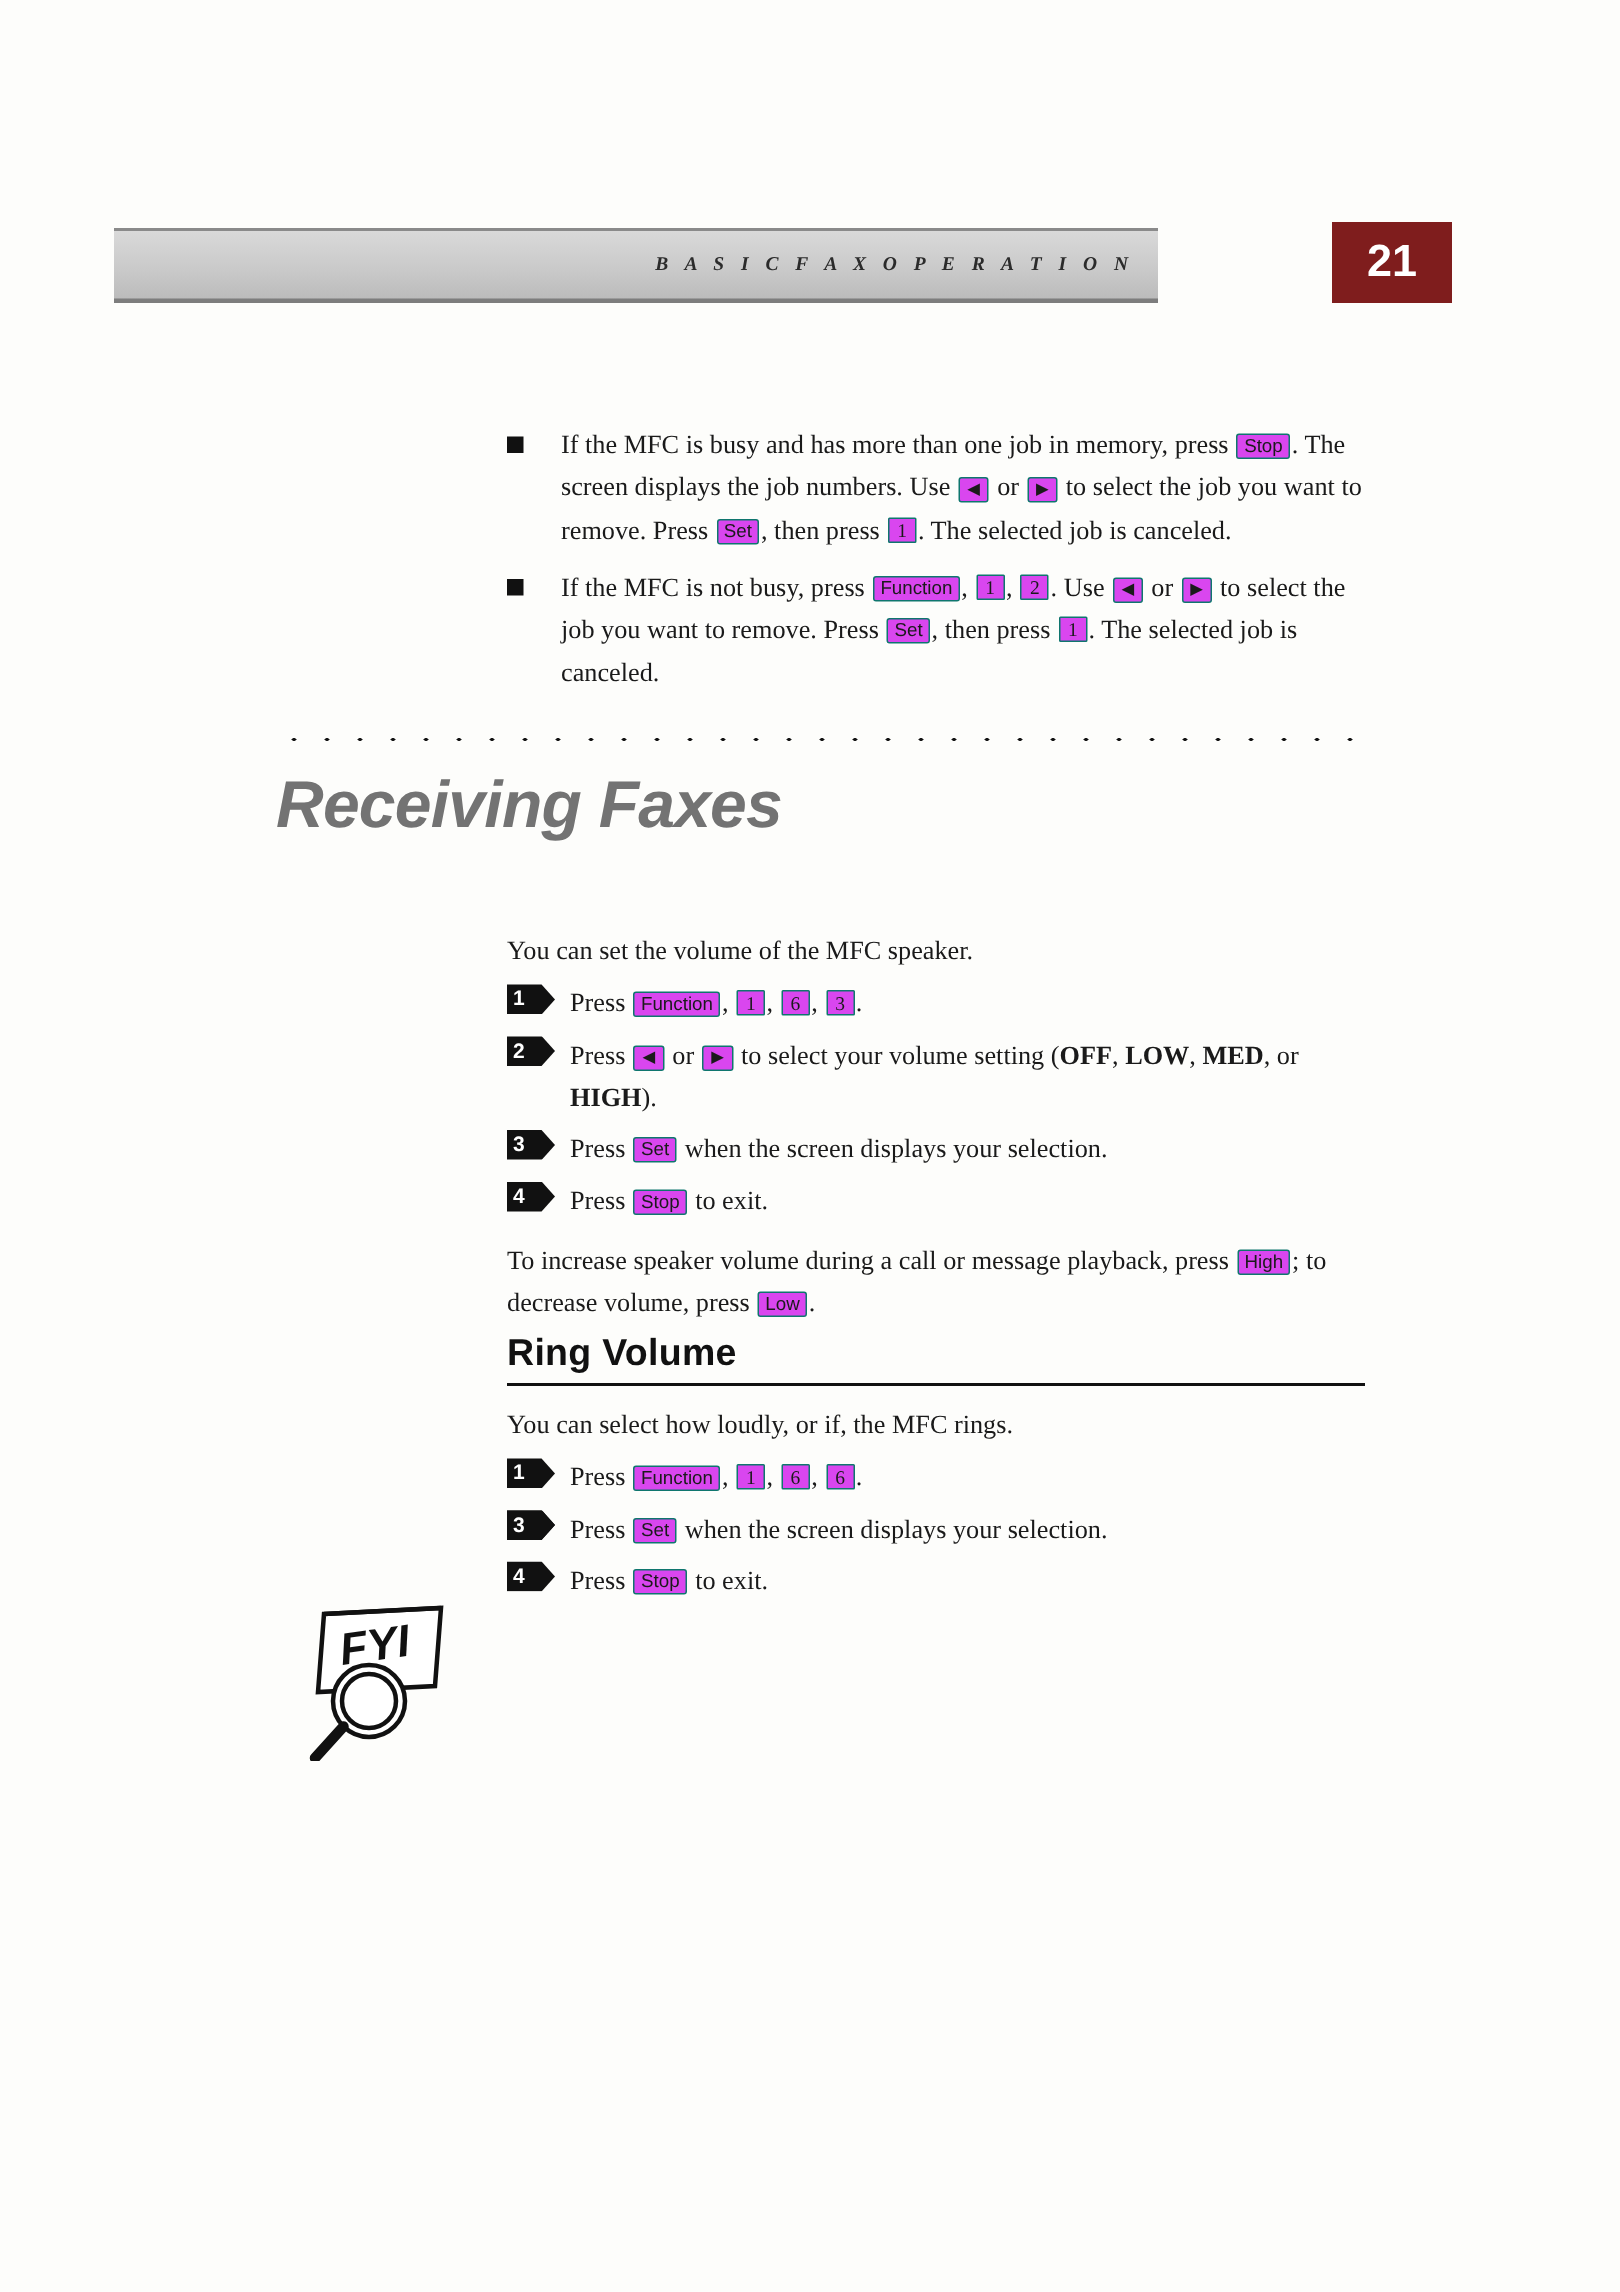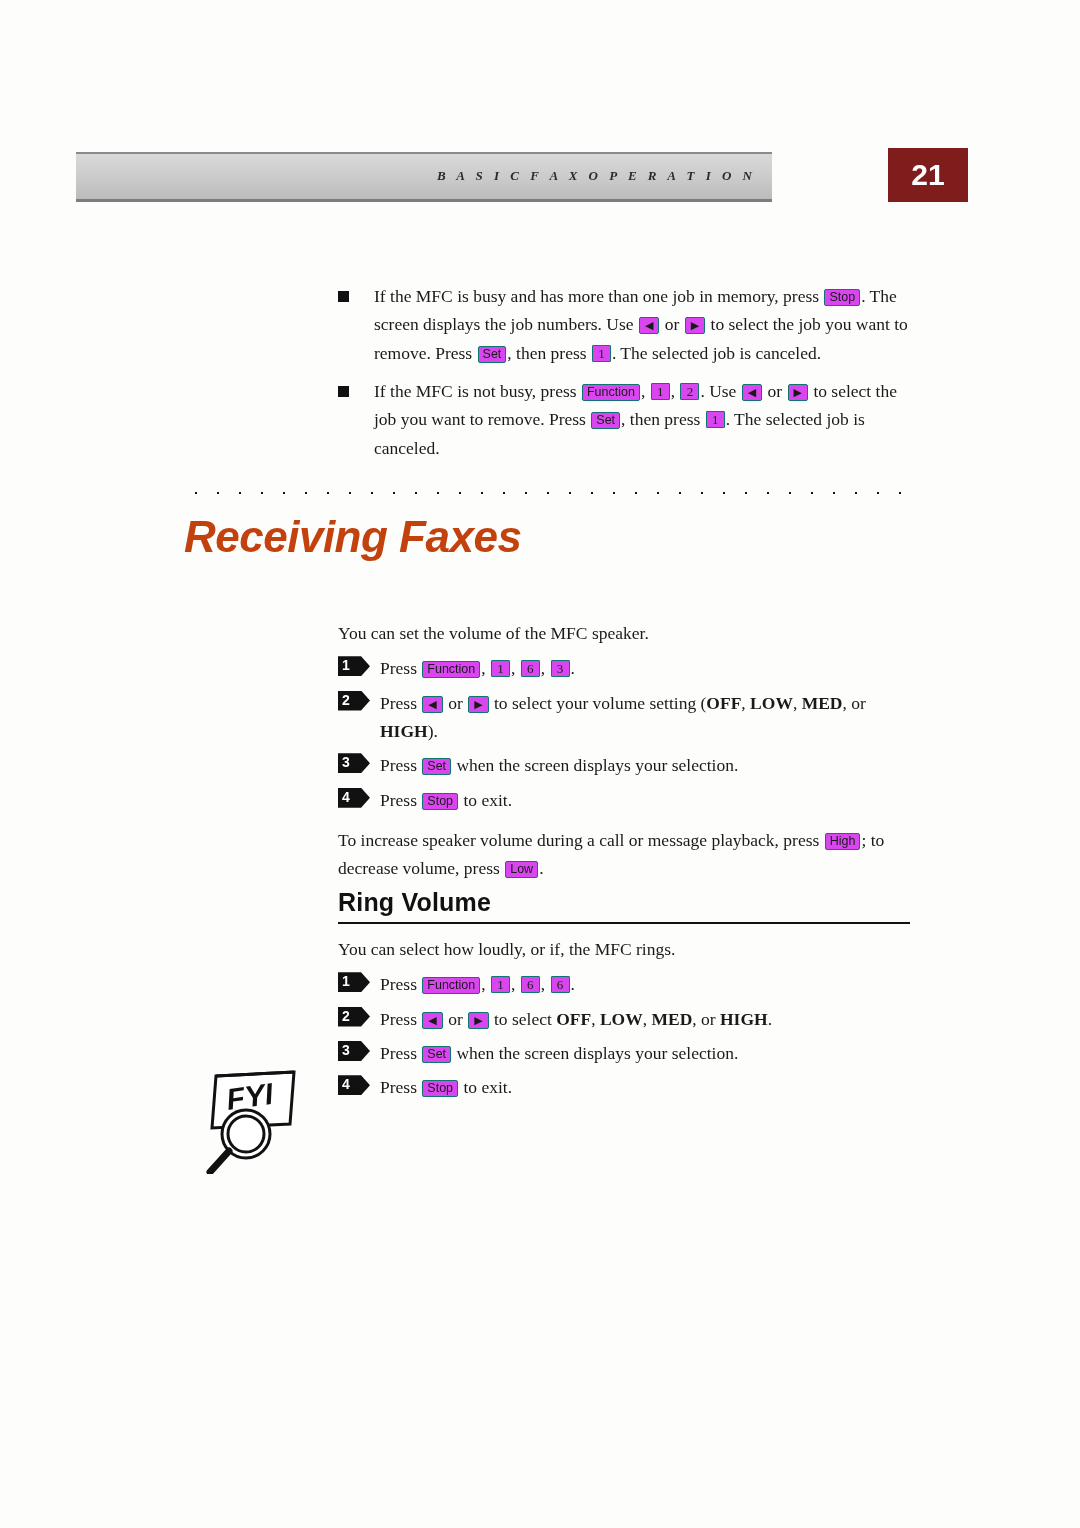--- a/index.html
+++ b/index.html
@@ -127,21 +127,21 @@
   
   .chapter-title {
     position: absolute;
     left: 184px;
     top: 512px;
     font-family: "Liberation Sans", sans-serif;
     font-style: italic;
     font-weight: 700;
     font-size: 44px;
     letter-spacing: -0.5px;
-    color: #c2410c;
+    color: #737373;
   }
 
   
   .section {
     position: absolute;
     left: 338px;
     width: 572px;
   }
   .section h2 {
     margin: 0;
@@ -254,21 +254,20 @@
   <div class="section" style="left:338px; top:888px;">
     <h2>Ring Volume</h2>
     <p class="lead">You can select how loudly, or if, the MFC rings.</p>
     <ol class="steps">
       <li>
         <span class="step-num">1</span>
         <span class="rich">Press <span class="key">Function</span>, <span class="key num">1</span>, <span class="key num">6</span>, <span class="key num">6</span>.</span>
       </li>
       <li>
         <span class="step-num">2</span>
-        <span class="rich">Press <span class="key arrow">◀</span> or <span class="key arrow">▶</span> to select <span class="b">OFF</span>, <span class="b">LOW</span>, <span class="b">MED</span>, or <span class="b">HIGH</span>.</span>
       </li>
       <li>
         <span class="step-num">3</span>
         <span class="rich">Press <span class="key">Set</span> when the screen displays your selection.</span>
       </li>
       <li>
         <span class="step-num">4</span>
         <span class="rich">Press <span class="key">Stop</span> to exit.</span>
       </li>
     </ol>

